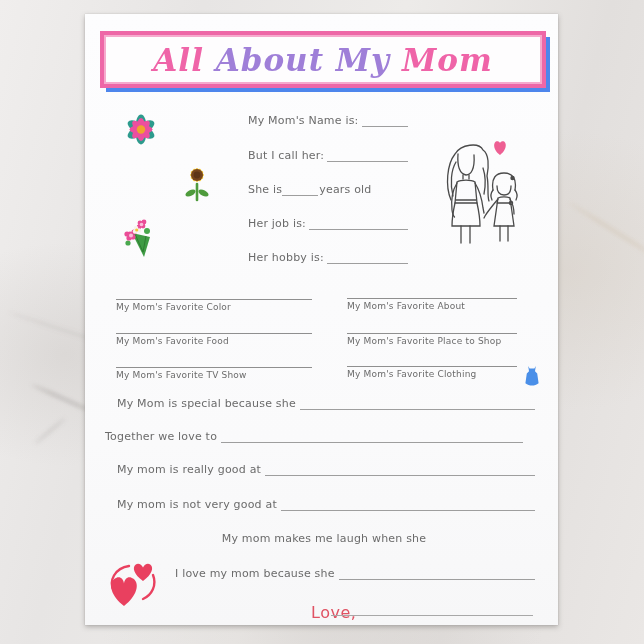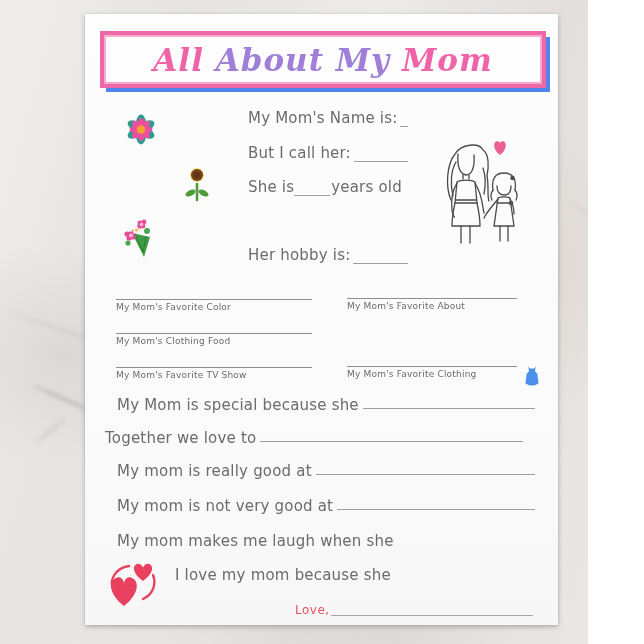--- a/index.html
+++ b/index.html
@@ -1,18 +1,18 @@
 <!DOCTYPE html>
 <html><head>
 <meta charset="utf-8">
 <style>
   html,body{margin:0;padding:0;}
   body{font-family:"DejaVu Sans", sans-serif;}
   .stage{
-    position:relative;width:588px;height:644px;overflow:hidden;
+    position:relative;width:644px;height:644px;overflow:hidden;
     background:
       radial-gradient(220px 160px at 10% 55%, rgba(165,158,152,0.20), transparent 70%),
       radial-gradient(260px 200px at 88% 42%, rgba(208,198,185,0.35), transparent 70%),
       radial-gradient(320px 240px at 50% 95%, rgba(190,184,180,0.28), transparent 70%),
       linear-gradient(105deg,#f0eeed 0%,#e7e5e4 25%,#edebe9 50%,#e2dfdd 75%,#eae7e5 100%);
   }
   .vein{position:absolute;border-radius:50%;filter:blur(2px);}
   .v1{left:28px;top:398px;width:74px;height:3px;background:rgba(120,114,110,0.35);transform:rotate(24deg);}
   .v2{left:6px;top:330px;width:120px;height:2px;background:rgba(140,134,128,0.22);transform:rotate(18deg);}
   .v3{left:560px;top:230px;width:110px;height:3px;background:rgba(196,172,140,0.30);transform:rotate(32deg);}
@@ -30,33 +30,33 @@
     box-shadow:5px 5px 0 -1px #4e86ec, inset 0 0 0 2px #f6aacd;
     display:flex;align-items:center;justify-content:center;
   }
   .title-text{
     font-family:"DejaVu Serif", serif;font-style:italic;font-weight:600;
     font-size:31px;letter-spacing:1px;white-space:pre;
   }
   .t-pink{color:#ef64a8;}
   .t-purple{color:#9f7fd8;}
 
-  .hand{color:#6b6b6b;font-size:15px;letter-spacing:0.2px;}
+  .hand{color:#6b6b6b;font-size:11px;letter-spacing:0.2px;}
   .field-row{position:absolute;left:163px;width:160px;height:14px;display:flex;align-items:flex-end;}
   .field-row .lbl{white-space:nowrap;padding-right:3px;}
   .fill-line{flex:1;border-bottom:1px solid #9e9e9e;height:12px;}
   .age-line{width:36px;border-bottom:1px solid #9e9e9e;height:12px;flex:none;}
 
   .fav-cell{position:absolute;border-top:1px solid #8f8f8f;}
   .fav-cell .lbl{display:block;margin-top:2px;font-size:9px;color:#6b6b6b;letter-spacing:0.2px;white-space:nowrap;}
 
-  .prompt-row{position:absolute;height:14px;display:flex;align-items:flex-start;}
+  .prompt-row{position:absolute;height:14px;display:flex;align-items:center;}
   .prompt-row .lbl{white-space:nowrap;padding-right:4px;}
 
-  .love-label{position:absolute;left:210px;top:589px;color:#e05263;font-size:12px;letter-spacing:0.5px;}
+  .love-label{position:absolute;left:226px;top:589px;color:#e05263;font-size:16px;letter-spacing:0.5px;}
   .love-line{position:absolute;left:246px;top:587px;width:202px;height:14px;border-bottom:1px solid #a8a8a8;}
 
   .icon{position:absolute;}
   svg{display:block;}
 </style>
 </head>
 <body>
 
 <div class="stage">
   <div class="vein v1"></div>
@@ -180,37 +180,44 @@
     </div>
     <div class="field-row hand" style="top:168px;">
       <span class="lbl" style="padding-right:0;">She is</span>
       <span class="age-line"></span>
       <span class="lbl" style="padding-left:1px;">years old</span>
     </div>
     <div class="field-row hand" style="top:134px;">
       <span class="lbl">But I call her:</span>
       <span class="fill-line"></span>
     </div>
+    <div class="field-row hand" style="top:202px;">
+      <span class="lbl">Her job is:</span>
+      <span class="fill-line"></span>
+    </div>
     <div class="field-row hand" style="top:236px;">
       <span class="lbl">Her hobby is:</span>
       <span class="fill-line"></span>
     </div>
 
     <div class="fav-cell" style="left:31px;top:285px;width:196px;">
       <span class="lbl">My Mom's Favorite Color</span>
     </div>
     <div class="fav-cell" style="left:31px;top:319px;width:196px;">
-      <span class="lbl">My Mom's Clothing Food</span>
+      <span class="lbl">My Mom's Favorite Food</span>
     </div>
     <div class="fav-cell" style="left:31px;top:353px;width:196px;">
       <span class="lbl">My Mom's Favorite TV Show</span>
     </div>
 
     <div class="fav-cell" style="left:262px;top:284px;width:170px;">
       <span class="lbl">My Mom's Favorite About</span>
+    </div>
+    <div class="fav-cell" style="left:262px;top:319px;width:170px;">
+      <span class="lbl">My Mom's Favorite Place to Shop</span>
     </div>
     <div class="fav-cell" style="left:262px;top:352px;width:170px;">
       <span class="lbl">My Mom's Favorite Clothing</span>
     </div>
 
     <div class="icon" style="left:440px;top:352px;">
       <svg width="14" height="20" viewBox="0 0 14 20">
         <path d="M3.2 0 L4.6 2.6 L9.4 2.6 L10.8 0 L10 5.2 L12.2 7.6 L13.6 17.2 C9.5 20.4 4.5 20.4 0.4 17.2 L1.8 7.6 L4 5.2 Z" fill="#4a8fe8"></path>
       </svg>
     </div>
@@ -228,21 +235,21 @@
       <span class="fill-line"></span>
     </div>
     <div class="prompt-row hand" style="left:32px;top:448px;width:418px;">
       <span class="lbl">My mom is really good at</span>
       <span class="fill-line"></span>
     </div>
     <div class="prompt-row hand" style="left:32px;top:518px;width:418px;flex-direction:column;">
       <span class="lbl">My mom makes me laugh when she</span>
       <span class="fill-line"></span>
     </div>
-    <div class="prompt-row hand" style="left:90px;top:552px;width:360px;flex-direction:column;">
+    <div class="prompt-row hand" style="left:90px;top:552px;width:360px;">
       <span class="lbl">I love my mom because she</span>
       <span class="fill-line"></span>
     </div>
 
     <div class="icon" style="left:22px;top:545px;">
       <svg width="52" height="50" viewBox="0 0 52 50">
         <path d="M7 32 C1 22 8 9 22 7" stroke="#e9405f" stroke-width="2.4" fill="none" stroke-linecap="round"></path>
         <path d="M46 16 C50 26 45 36 36 40" stroke="#e9405f" stroke-width="2.4" fill="none" stroke-linecap="round"></path>
         <path d="M36 22 C27 15.5 25 9 28.5 5.8 C31 3.5 34.5 5.2 36 8.5 C37.5 5.2 41 3.5 43.5 5.8 C47 9 45 15.5 36 22 Z" fill="#e9405f"></path>
         <path d="M17 47 C4 37 1 25 7.5 19.8 C12 16.2 16.5 19 17 24.5 C17.5 19 22 16.2 26.5 19.8 C33 25 30 37 17 47 Z" fill="#e9405f"></path>

